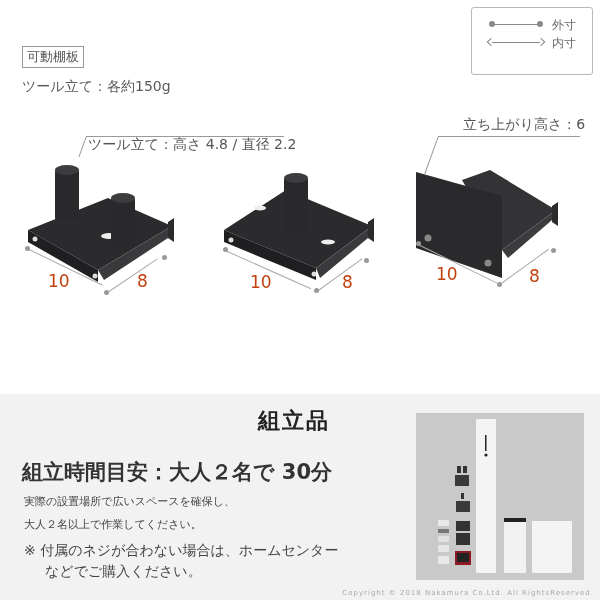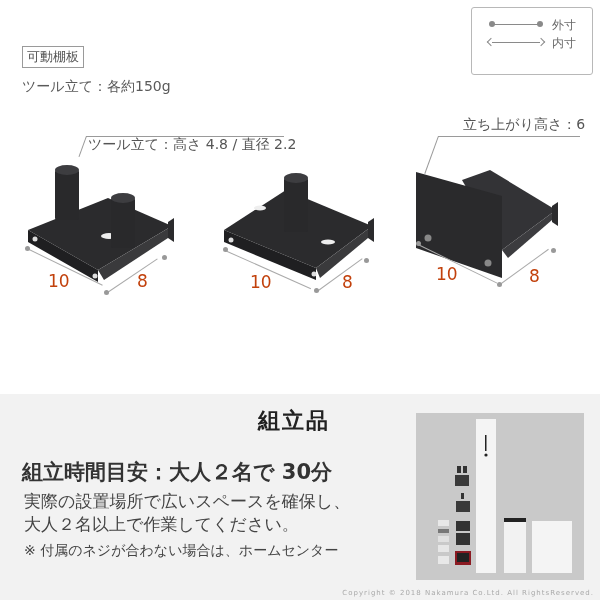--- a/index.html
+++ b/index.html
@@ -24,21 +24,21 @@
 
   .dim { position: absolute; font-size: 17px; color: #c2410c; }
   .dimline { position: absolute; height: 1px; background: #aaa; transform-origin: left center; }
   .dimdot { position: absolute; width: 5px; height: 5px; border-radius: 50%; background: #999; }
 
   .product { position: absolute; }
 
   .assembly { position: absolute; left: 0; top: 394px; width: 600px; height: 206px; background: #f2f2f2; }
   .asm-title { position: absolute; left: 258px; top: 12px; font-size: 22px; font-weight: bold; color: #222; letter-spacing: 2px; }
   .asm-time { position: absolute; left: 22px; top: 56px; font-size: 21px; font-weight: bold; color: #333; white-space: nowrap; margin-top: 8px; }
-  .asm-desc { position: absolute; left: 24px; top: 96px; font-size: 17px; line-height: 23px; color: #444; white-space: nowrap; }
+  .asm-desc { position: absolute; left: 24px; top: 96px; font-size: 11px; line-height: 23px; color: #444; white-space: nowrap; }
   .asm-note { position: absolute; left: 24px; top: 146px; font-size: 14px; line-height: 21px; color: #444; white-space: nowrap; }
   .asm-note .indent { padding-left: 21px; display: block; }
 
   .parts-photo { position: absolute; left: 416px; top: 19px; width: 168px; height: 167px; background: #c9c9c9; overflow: hidden; }
   .copyright { position: absolute; right: 6px; bottom: 3px; font-size: 7px; color: #aaa; letter-spacing: 1px; white-space: nowrap; }
 </style>
 </head>
 <body>
 
 <div class="legend-box">
@@ -126,20 +126,21 @@
 
 <div class="assembly">
   <div class="asm-title">組立品</div>
   <div class="asm-time">組立時間目安：大人２名で 30分</div>
   <div class="asm-desc">
     <span style="display:block;">実際の設置場所で広いスペースを確保し、</span>
     <span style="display:block;">大人２名以上で作業してください。</span>
   </div>
   <div class="asm-note">
     <span style="display:block;">※ 付属のネジが合わない場合は、ホームセンター</span>
+    <span class="indent">などでご購入ください。</span>
   </div>
 
   <div class="parts-photo">
     <svg width="168" height="167" viewBox="0 0 168 167">
       <rect x="0" y="0" width="168" height="167" fill="#c9c9c9"></rect>
       <rect x="60" y="6" width="20" height="154" fill="#f4f4f4"></rect>
       <rect x="69" y="22" width="1.5" height="16" fill="#222"></rect>
       <circle cx="70" cy="42" r="1.6" fill="#222"></circle>
       <rect x="88" y="105" width="22" height="55" fill="#f2f2f2"></rect>
       <rect x="88" y="105" width="22" height="4" fill="#222"></rect>

